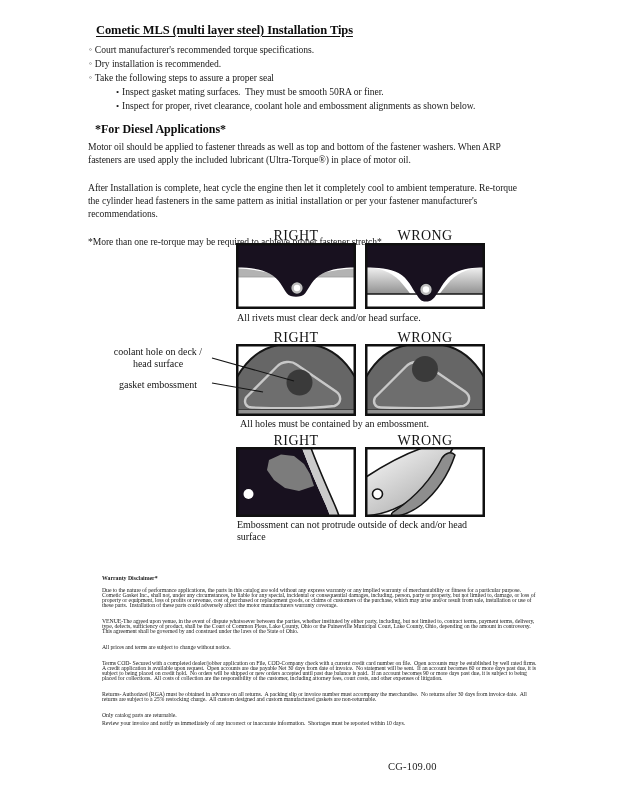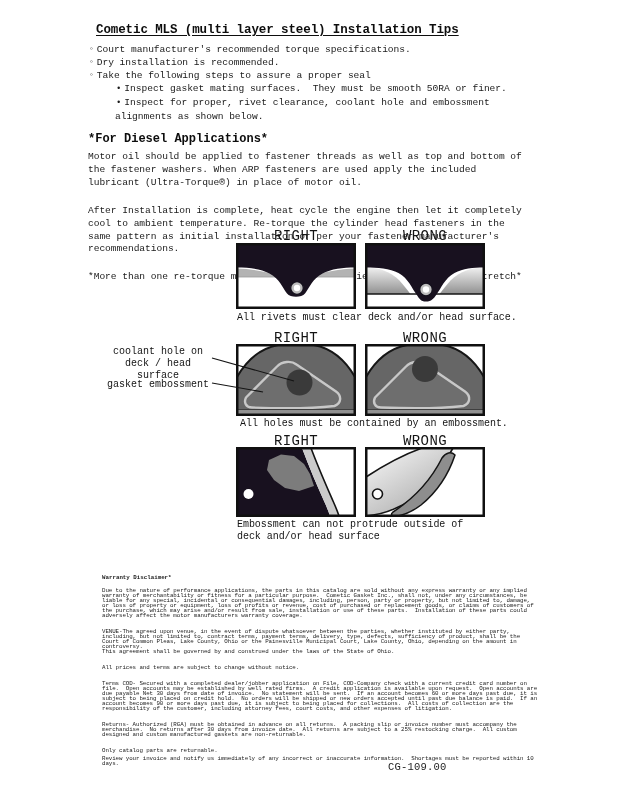--- a/index.html
+++ b/index.html
@@ -1,32 +1,32 @@
 <!DOCTYPE html>
 <html><head>
 <meta charset="utf-8">
 <style>
   html,body{margin:0;padding:0;background:#ffffff;}
   .page{
     position:relative;width:595px;height:800px;background:#ffffff;
-    font-family:Liberation Mono, monospace;color:#1a1a1a;
+    font-family:Liberation Serif, serif;color:#1a1a1a;
     overflow:hidden;
   }
   
   .topblock{position:absolute;left:88px;top:22px;width:444px;}
   .title{
     font-size:12.5px;font-weight:bold;letter-spacing:-0.1px;color:#0d0d0d;
     text-decoration:underline;text-underline-offset:2px;margin:0 0 0 8px;line-height:16px;
   }
   .bullets{margin-top:5px;}
   .b1,.b2{font-size:9.6px;letter-spacing:-0.05px;line-height:13px;white-space:pre-wrap;}
   .b1::before{content:"\25E6";font-size:8px;margin:0 3px 0 1px;position:relative;top:-1px;}
   .b2{margin-left:27px;}
   .b2::before{content:"\2022";font-size:9px;margin:0 3px 0 1px;}
-  .h2{font-size:12px;font-weight:bold;color:#0d0d0d;margin:9px 0 0 0;line-height:15px;}
+  .h2{font-size:12px;font-weight:bold;color:#0d0d0d;margin:9px 0 0 7px;line-height:15px;}
   .tb p{font-size:9.6px;letter-spacing:-0.05px;line-height:12.9px;margin:4px 0 0 0;width:436px;white-space:pre-wrap;}
   .tb p.sp{margin-top:15px;}
   
   .dglbl{position:absolute;width:120px;text-align:center;font-size:14px;letter-spacing:0.4px;color:#141414;}
   .panel{position:absolute;width:120px;line-height:0;}
   .cap{position:absolute;font-size:10px;letter-spacing:-0.05px;color:#141414;line-height:11.5px;white-space:pre-wrap;}
   .ann{position:absolute;width:108px;text-align:center;font-size:10px;line-height:12px;color:#141414;}
   .leader{position:absolute;pointer-events:none;z-index:5;}
   
   .disc{position:absolute;left:102px;top:575px;width:437px;color:#222;}

